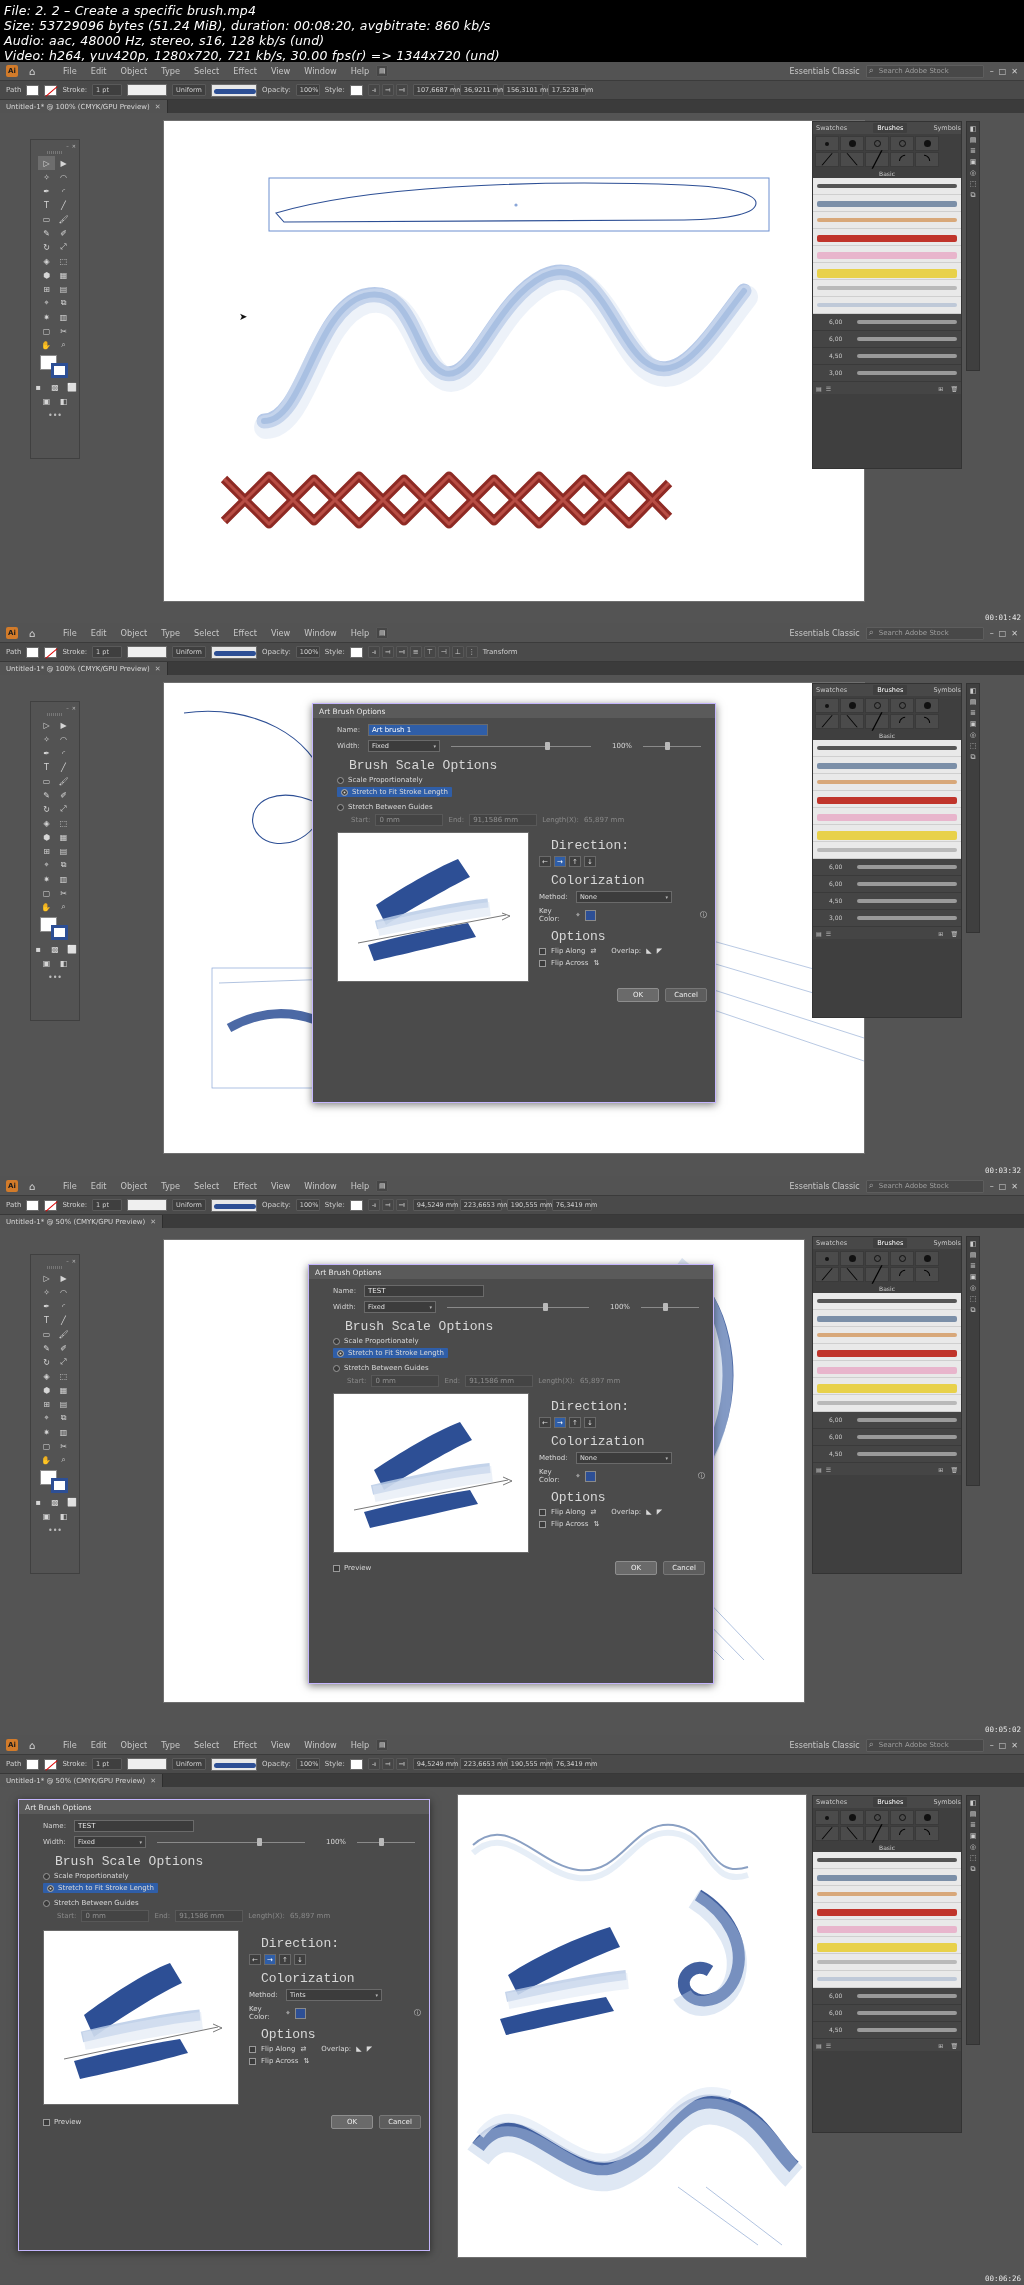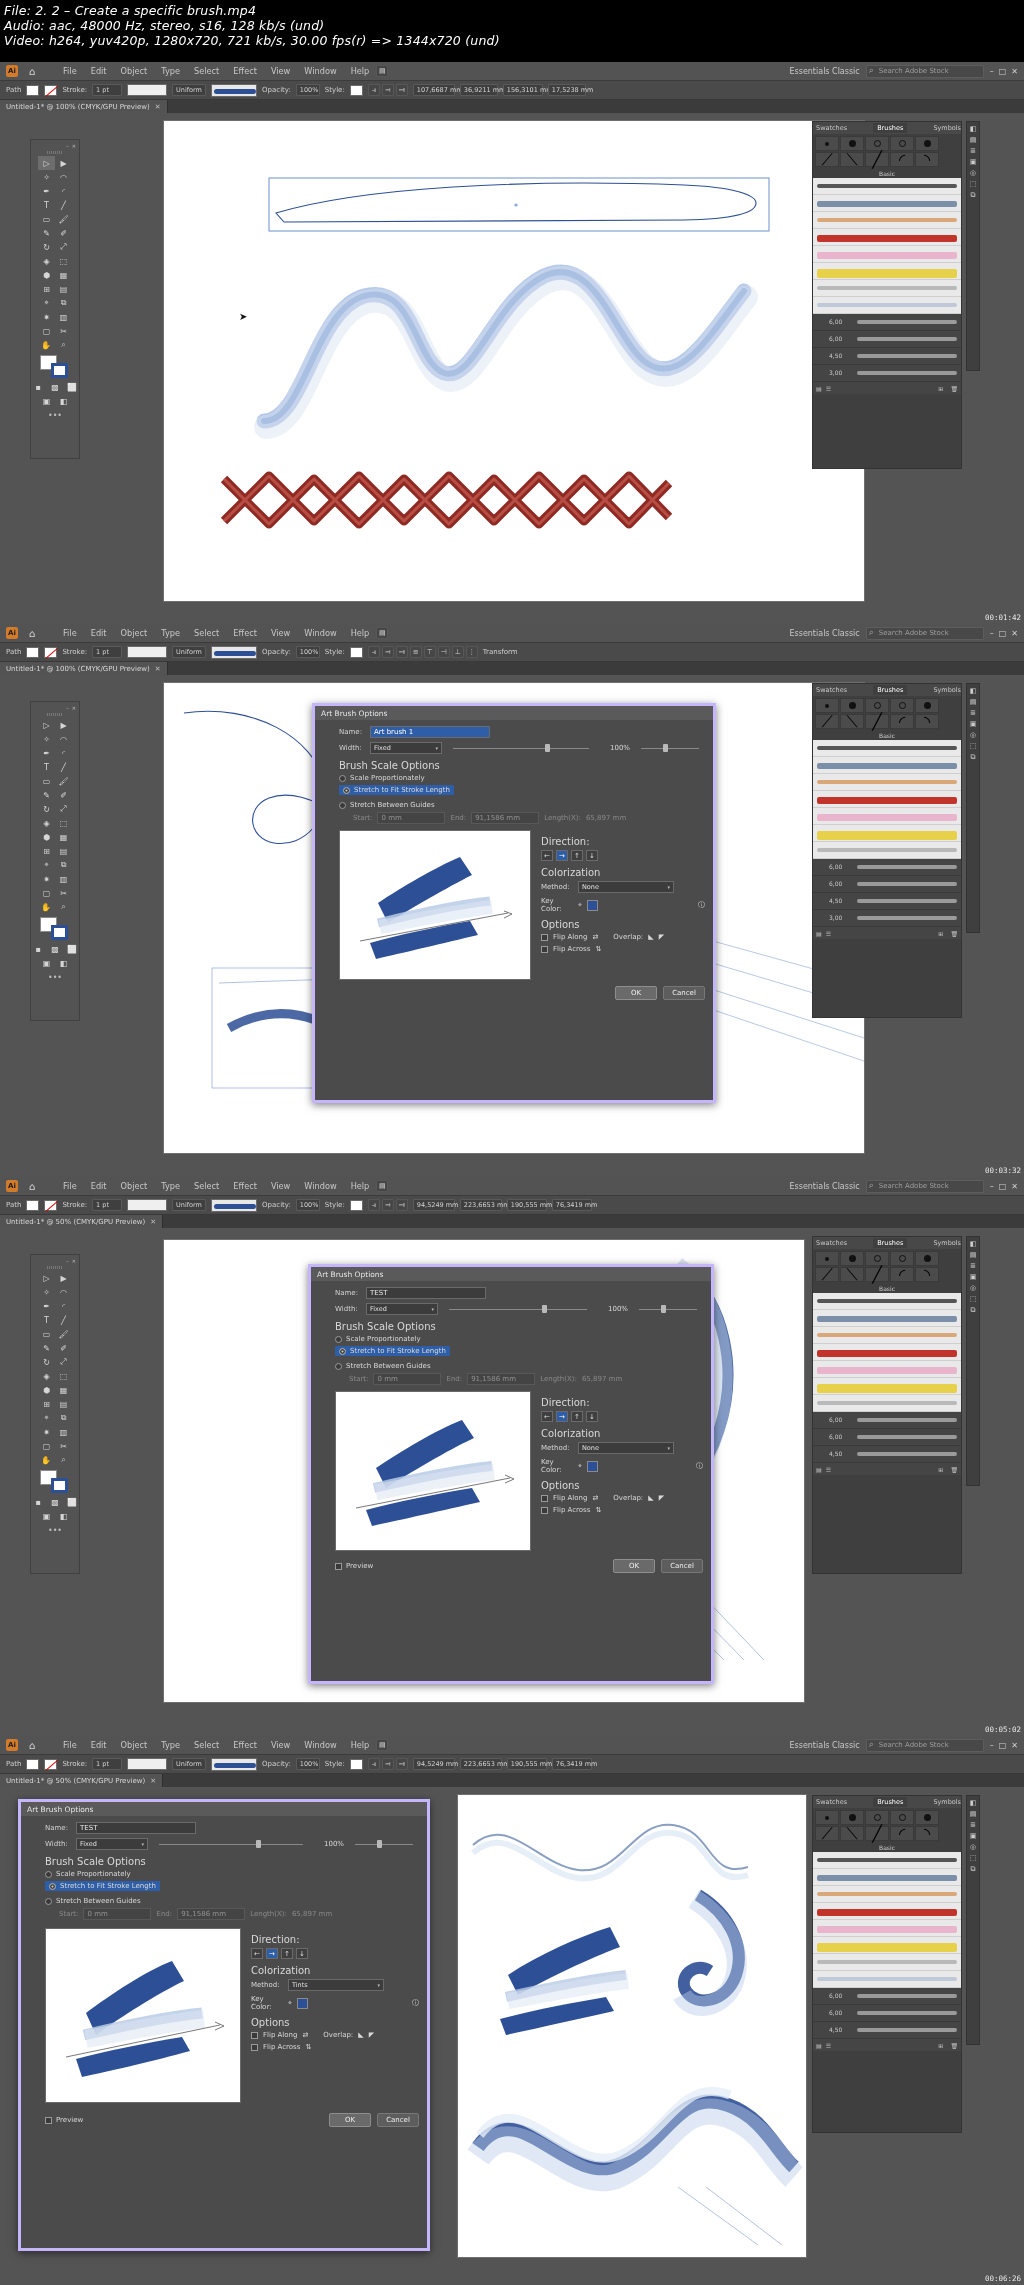--- a/index.html
+++ b/index.html
@@ -114,38 +114,38 @@
   .brow{height:17px;background:#e9e9e9;border-bottom:1px solid #cfcfcf;position:relative;overflow:hidden;}
   .brow.dark{background:#454545;border-bottom:1px solid #3a3a3a;}
   .bstroke{position:absolute;left:4px;right:4px;top:6px;height:4px;border-radius:2px;}
   .dock-foot{height:12px;background:#454545;display:flex;align-items:center;gap:4px;
     padding-left:3px;font-size:6px;color:#c6c6c6;}
   .dock-side{position:absolute;width:14px;background:#3f3f3f;border:1px solid #333;
     display:flex;flex-direction:column;align-items:center;gap:3px;padding-top:3px;
     font-size:7px;color:#cdcdcd;}
 
   
-  .dialog{position:absolute;background:#4b4b4b;border:3px solid #c4b5fd;
+  .dialog{position:absolute;background:#4b4b4b;border:1px solid #c4b5fd;
     box-shadow:0 2px 8px rgba(0,0,0,.5);color:#d8d8d8;font-size:7px;}
   .dlg-title{height:14px;background:#5a5a5a;display:flex;align-items:center;
     padding-left:6px;font-size:7.5px;color:#e6e6e6;}
   .dlg-body{padding:6px 8px 6px 24px;position:relative;}
   .frow{display:flex;align-items:center;margin-bottom:4px;gap:5px;}
   .flbl{width:26px;font-size:7px;color:#d2d2d2;}
   .finput{flex:1;height:12px;background:#3c3c3c;border:1px solid #6a6a6a;
     font-size:7px;color:#e8e8e8;display:flex;align-items:center;padding:0 3px;}
   .finput.sel{background:#2f5ea8;color:#fff;}
   .fsel{width:72px;height:12px;background:#3c3c3c;border:1px solid #6a6a6a;
     font-size:6.5px;color:#e0e0e0;display:flex;align-items:center;
     padding:0 3px;justify-content:space-between;}
   .fsel:after{content:"▾";font-size:5px;color:#bbb;}
   .slider{flex:1;height:12px;position:relative;}
   .slider:before{content:"";position:absolute;left:6px;right:6px;top:6px;height:1px;background:#8a8a8a;}
   .slider i{position:absolute;top:2px;width:5px;height:8px;background:#b9b9b9;border-radius:1px;}
-  .grp-title{font-size:10px;color:#d8d8d8;margin:6px 0 3px;}
+  .grp-title{font-size:13px;color:#d8d8d8;margin:6px 12px 3px;font-family:Liberation Mono, monospace;}
   .radio{display:flex;align-items:center;gap:4px;margin-bottom:3px;font-size:7px;}
   .rd{width:7px;height:7px;border-radius:50%;border:1px solid #9a9a9a;background:#3a3a3a;}
   .rd.on{background:#d8d8d8;box-shadow:inset 0 0 0 1.5px #3a3a3a;}
   .cb{width:7px;height:7px;border:1px solid #9a9a9a;background:#3a3a3a;}
   .disabled{opacity:.42;align-items:center;}
   .preview-box{background:#fff;border:1px solid #6a6a6a;position:relative;overflow:hidden;}
   .dirbox{display:flex;gap:3px;align-items:center;}
   .dirbtn{width:12px;height:11px;background:#3f3f3f;border:1px solid #6a6a6a;
     display:flex;align-items:center;justify-content:center;font-size:7px;color:#ddd;}
   .dirbtn.on{background:#2f5ea8;color:#fff;}
@@ -158,20 +158,21 @@
 
   .timestamp{position:absolute;right:3px;bottom:2px;color:#e8e8e8;font-size:7.5px;
     font-family:"DejaVu Sans Mono", monospace;}
   svg{display:block;}
 </style>
 </head>
 <body>
 
 <div id="file-info">
   <div>File: 2. 2 – Create a specific brush.mp4</div>
+  <div>Size: 53729096 bytes (51.24 MiB), duration: 00:08:20, avgbitrate: 860 kb/s</div>
   <div>Audio: aac, 48000 Hz, stereo, s16, 128 kb/s (und)</div>
   <div>Video: h264, yuv420p, 1280x720, 721 kb/s, 30.00 fps(r) =&gt; 1344x720 (und)</div>
 </div>
 
 <div class="panel p1">
 
   <div class="menubar">
     <div class="ai-logo">Ai</div>
     <div class="home-icon">⌂</div>
     <div class="mi">File</div>

